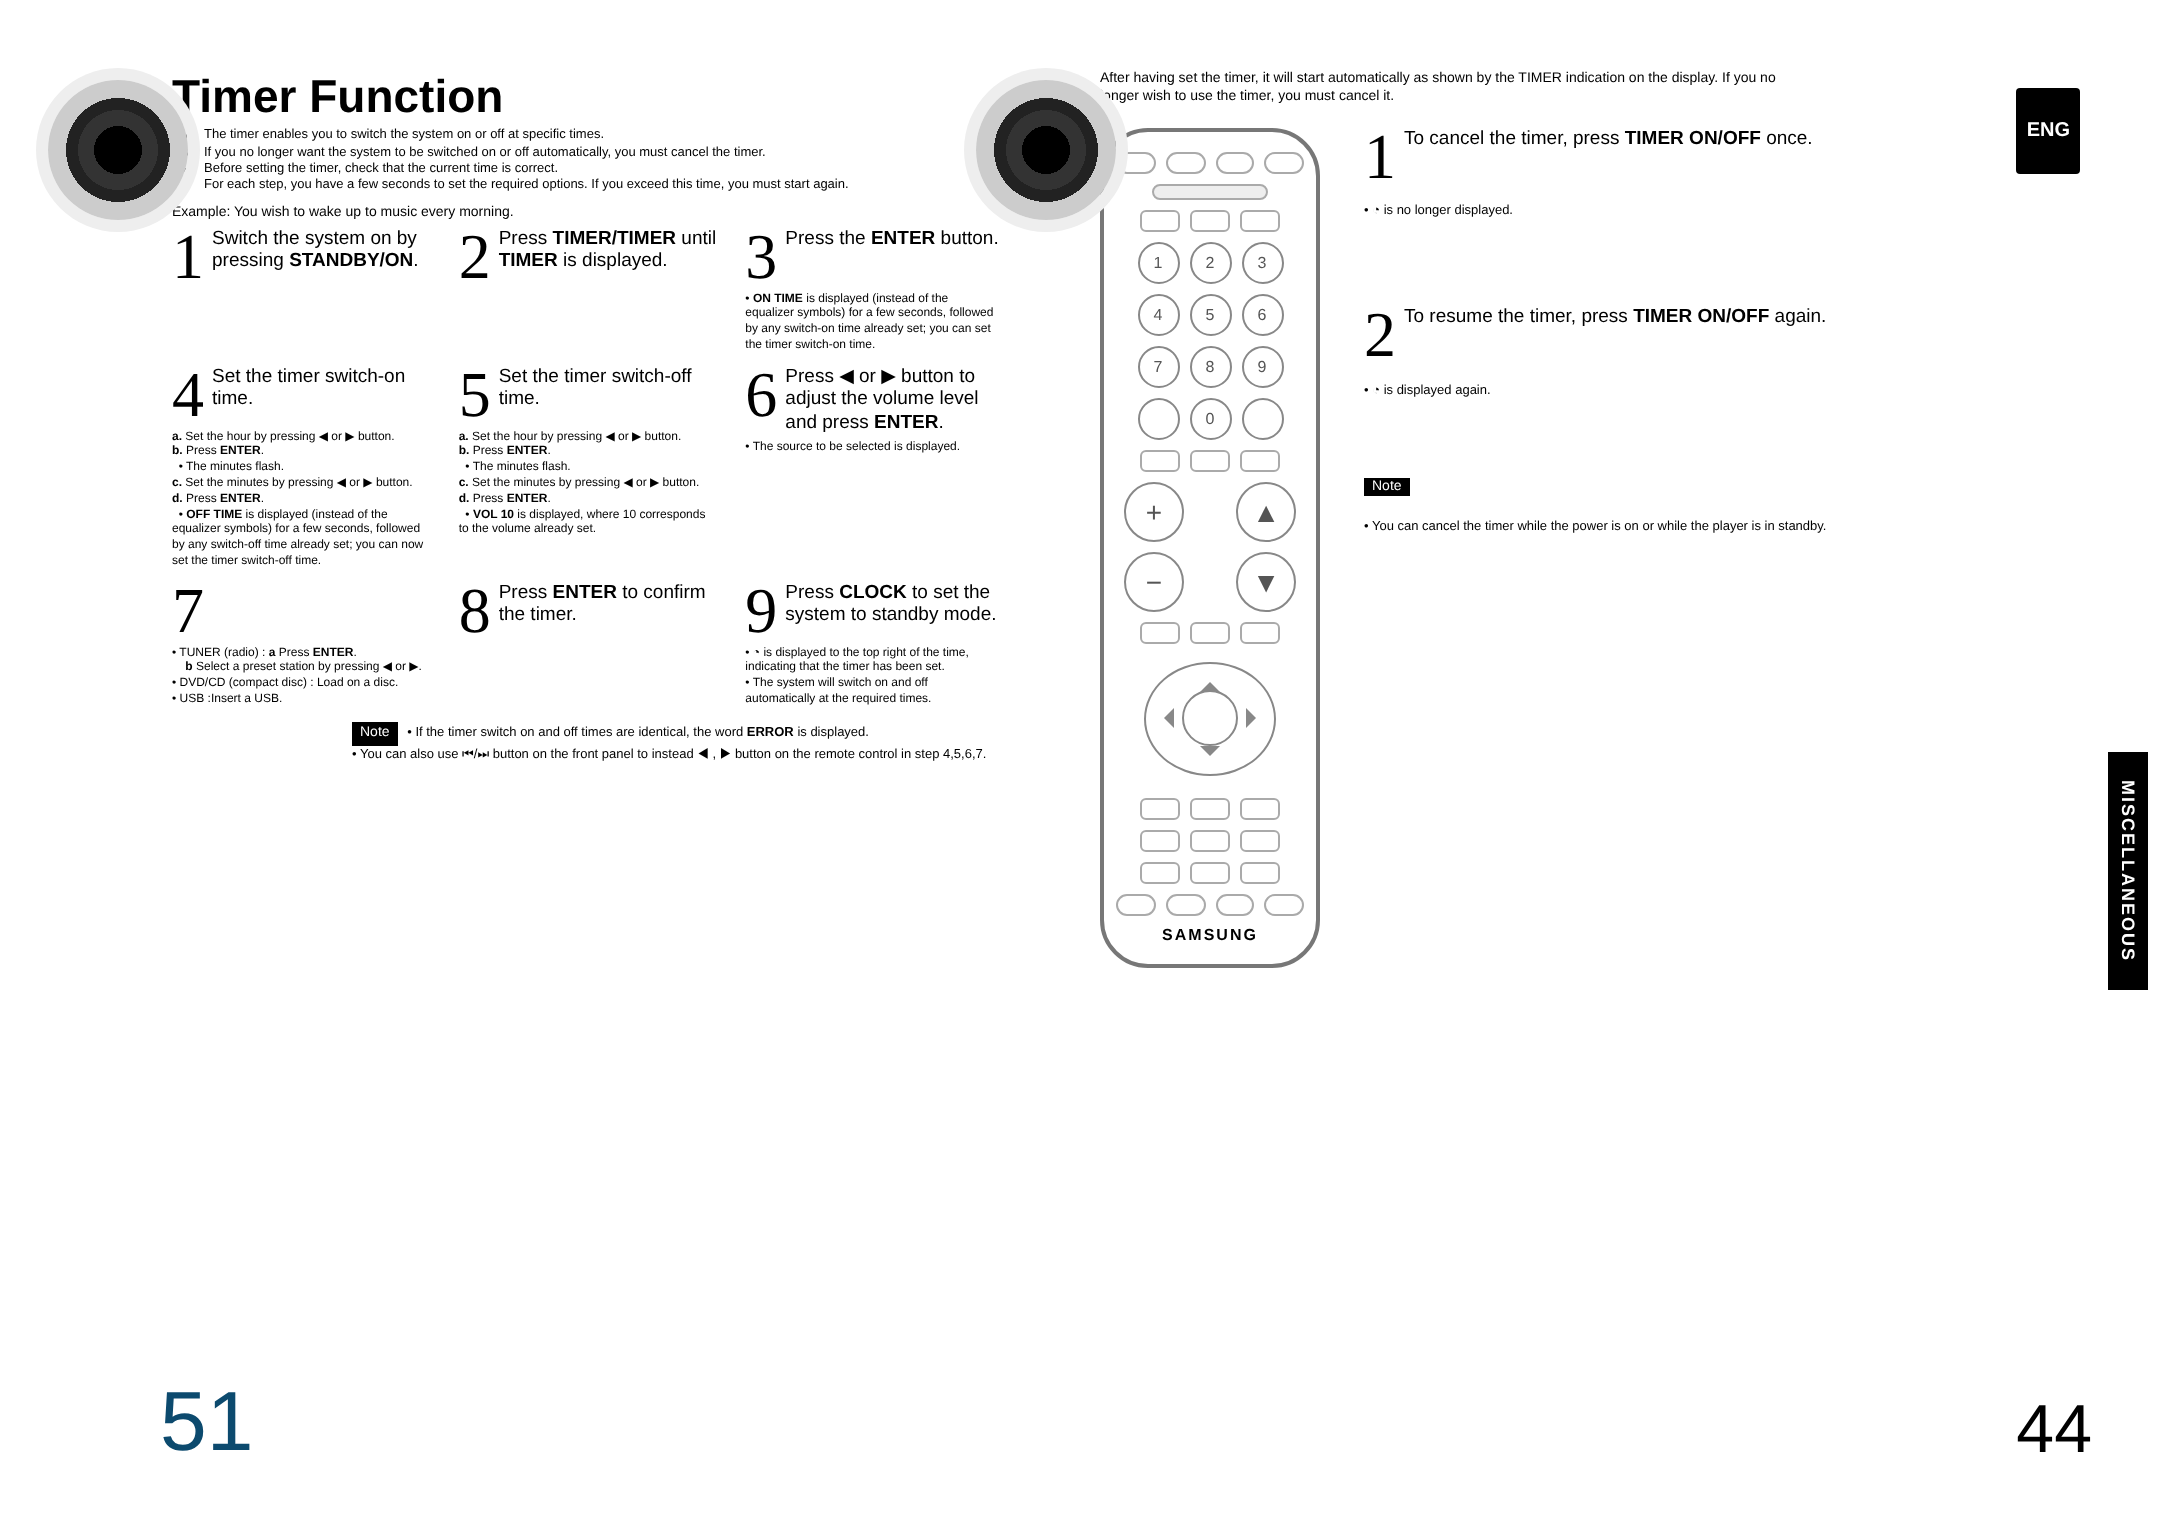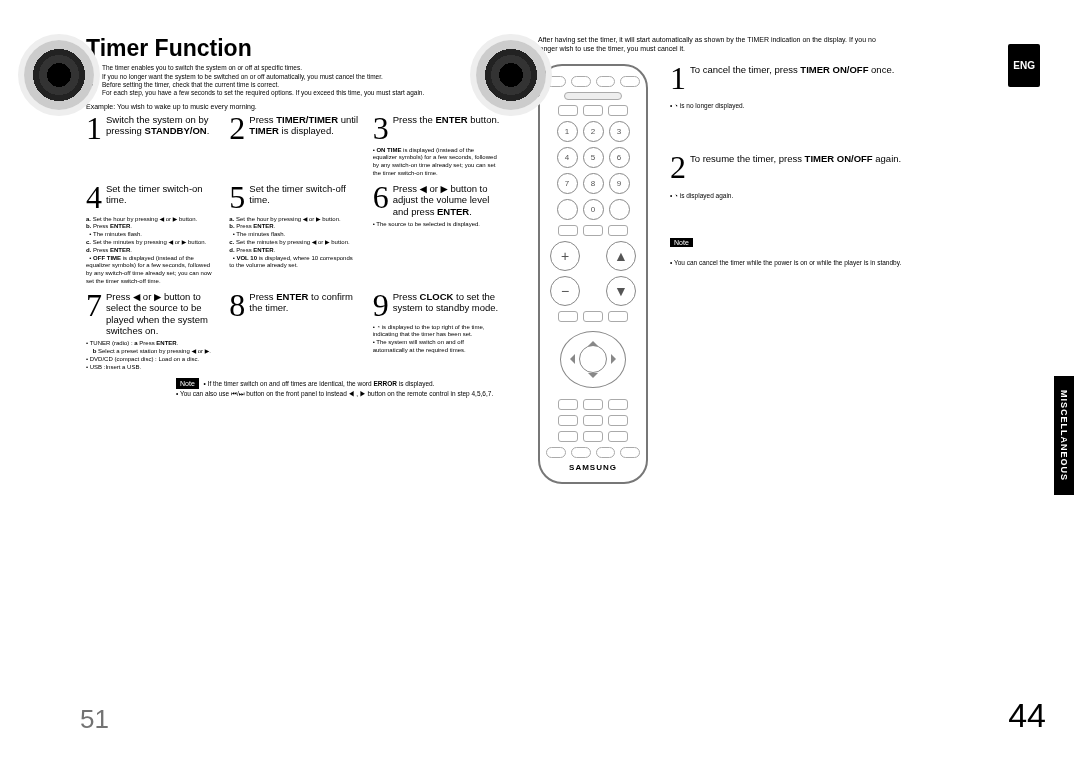--- a/index.html
+++ b/index.html
@@ -11,21 +11,21 @@
     height: 763px;
     overflow: hidden;
     font-size: 8px;
   }
   .page {
     display: flex;
     width: 1080px;
     height: 763px;
     box-sizing: border-box;
     padding: 36px 40px 20px 86px;
-    gap: 32px;
+    gap: 44px;
   }
   .col-left { flex: 0 0 420px; display: flex; flex-direction: column; position: relative;}
   .col-right { flex: 1; display: flex; flex-direction: column; position: relative;}
   .speaker-img {
     width: 70px;
     height: 70px;
     border-radius: 50%;
     background:
       radial-gradient(circle,#000 0 12px,#333 12px 20px,#222 20px 26px,#ccc 26px 35px);
     position: absolute;
@@ -57,21 +57,21 @@
     display: inline-block;
     background: #000;
     color: #fff;
     font-size: 7px;
     padding: 1px 4px;
     margin-right: 3px;
   }
   .bottom-note {font-size:6.5px;line-height:1.4;margin-left:90px;margin-top:6px;}
   .big-pg-left {
     position:absolute;left:-6px;bottom:8px;
-    font-size:26px;font-family:Helvetica;color:#737373;font-weight:300;
+    font-size:42px;font-family:Helvetica;color:#0c4a6e;font-weight:300;
   }
   .big-pg-right {
     position:absolute;right:-6px;bottom:8px;
     font-size:34px;font-family:Helvetica;color:#000;font-weight:300;
   }
   .eng-badge{
     position:absolute;right:0;top:8px;background:#000;color:#fff;
     font-size:10px;font-weight:700;padding:16px 5px;border-radius:2px;
   }
   .remote {
@@ -170,21 +170,20 @@
           <div class="step-head">
         <div class="step-num">6</div>
         <div class="step-text">Press ◀ or ▶ button to adjust the volume level and press <b>ENTER</b>.</div>
       </div>
           <div class="step-notes">• The source to be selected is displayed.</div>
         </div>
 
       <div class="step">
           <div class="step-head">
         <div class="step-num">7</div>
-        <div class="step-text">Press ◀ or ▶ button to select the source to be played when the system switches on.</div>
       </div>
           <div class="step-notes">• TUNER (radio) : <b>a</b> Press <b>ENTER</b>.<br>&nbsp;&nbsp;&nbsp;&nbsp;<b>b</b> Select a preset station by pressing ◀ or ▶.<br>• DVD/CD (compact disc) : Load on a disc.<br>• USB :Insert a USB.</div>
         </div>
       <div class="step">
           <div class="step-head">
         <div class="step-num">8</div>
         <div class="step-text">Press <b>ENTER</b> to confirm the timer.</div>
       </div>
         </div>
       <div class="step">

